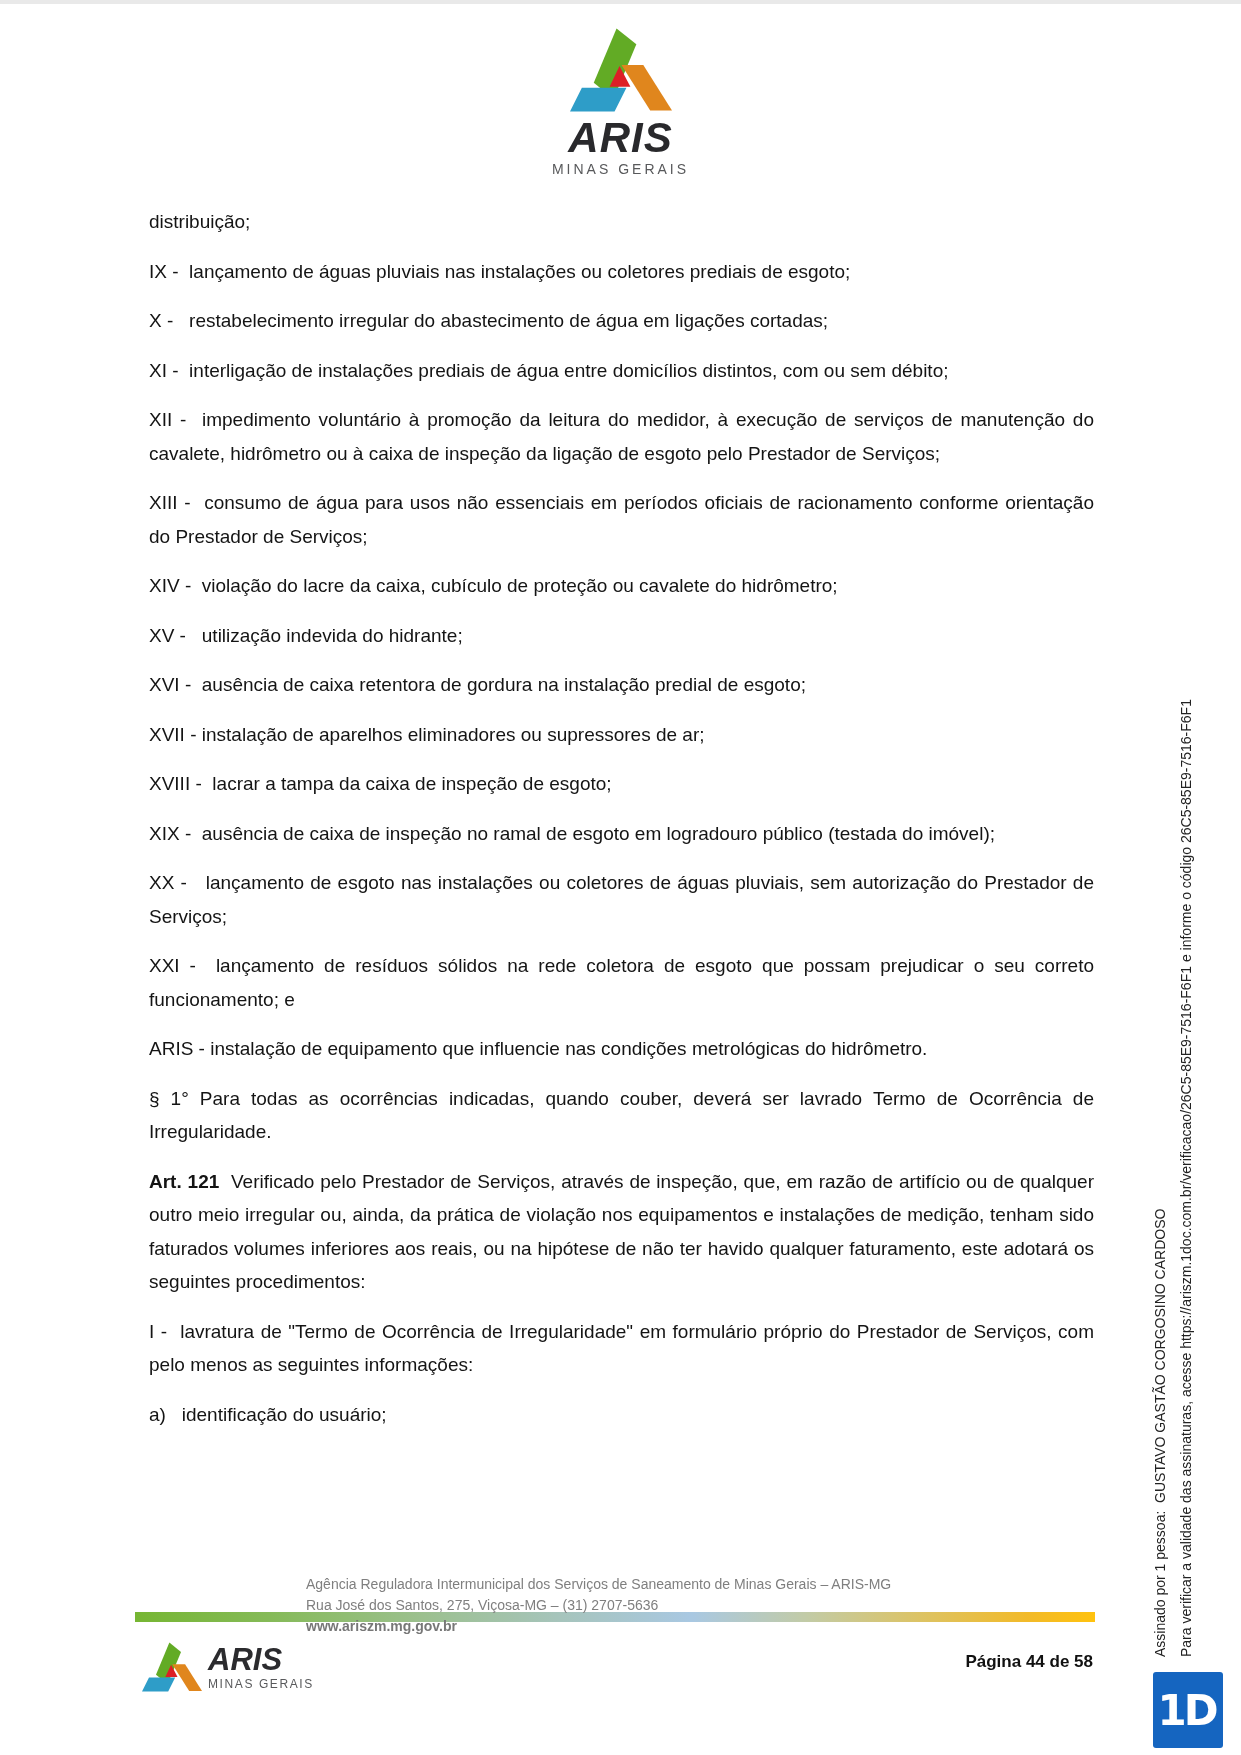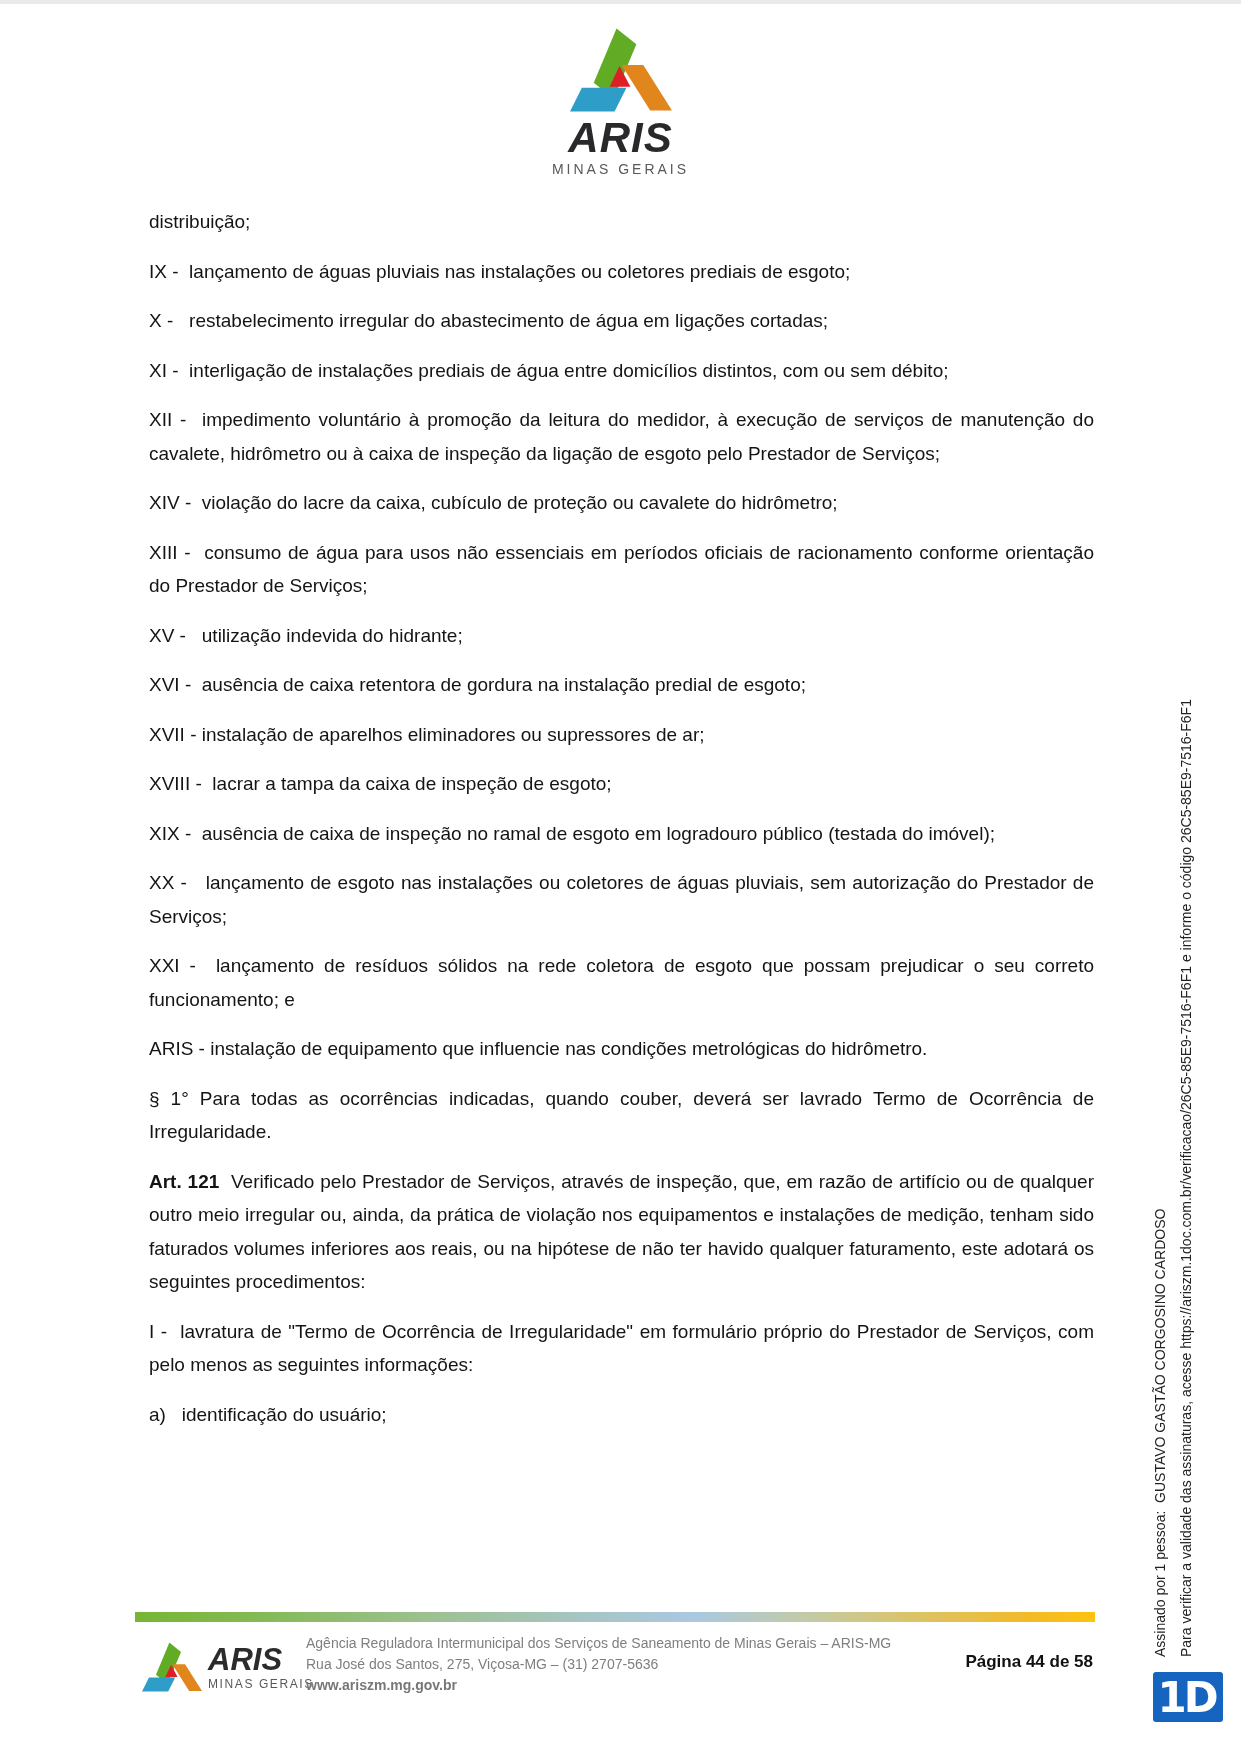--- a/index.html
+++ b/index.html
@@ -55,30 +55,30 @@
   }
   .footer-logo .mark{width:60px;height:53px;margin-right:6px;}
   .footer-brand-text{display:flex;flex-direction:column;padding-bottom:2px;}
   .footer-brand-word{
     font-weight:700;font-style:italic;font-size:31px;line-height:30px;color:#2b2b2e;
   }
   .footer-brand-sub{
     font-size:12px;color:#58595b;letter-spacing:1.6px;line-height:14px;margin-top:2px;
   }
   .footer-info{
-    position:absolute;left:306px;top:1629px;
+    position:absolute;left:306px;top:1570px;
     font-size:14px;line-height:20.8px;color:#7f7f7f;
   }
   .footer-info .site{font-weight:700;color:#777;}
   .page-number{
     position:absolute;top:1648px;right:148px;
     font-size:17px;font-weight:700;color:#111;text-align:center;
   }
   .doc-badge{
-    position:absolute;left:1153px;top:1668px;width:70px;height:50px;
+    position:absolute;left:1153px;top:1668px;width:70px;height:76px;
     border-radius:3px;
     display:flex;align-items:center;justify-content:center;
     font-family:"DejaVu Sans", sans-serif;
     font-weight:700;font-size:42px;color:#ffffff;letter-spacing:-3px;
     padding-right:3px;box-sizing:border-box;
   }
 </style>
 </head>
 <body>
 
@@ -94,22 +94,22 @@
     <div class="brand-word">ARIS</div>
     <div class="brand-sub">MINAS GERAIS</div>
   </div>
 
   <div class="doc-body">
       <p>distribuição;</p>
       <p>IX -&nbsp; lançamento de águas pluviais nas instalações ou coletores prediais de esgoto;</p>
       <p>X -&nbsp;&nbsp; restabelecimento irregular do abastecimento de água em ligações cortadas;</p>
       <p>XI -&nbsp; interligação de instalações prediais de água entre domicílios distintos, com ou sem débito;</p>
       <p>XII -&nbsp; impedimento voluntário à promoção da leitura do medidor, à execução de serviços de manutenção do cavalete, hidrômetro ou à caixa de inspeção da ligação de esgoto pelo Prestador de Serviços;</p>
+      <p>XIII -&nbsp; consumo de água para usos não essenciais em períodos oficiais de racionamento conforme orientação do Prestador de Serviços;</p>
       <p>XIV -&nbsp; violação do lacre da caixa, cubículo de proteção ou cavalete do hidrômetro;</p>
-      <p>XIII -&nbsp; consumo de água para usos não essenciais em períodos oficiais de racionamento conforme orientação do Prestador de Serviços;</p>
       <p>XV -&nbsp;&nbsp; utilização indevida do hidrante;</p>
       <p>XVI -&nbsp; ausência de caixa retentora de gordura na instalação predial de esgoto;</p>
       <p>XVII - instalação de aparelhos eliminadores ou supressores de ar;</p>
       <p>XVIII -&nbsp; lacrar a tampa da caixa de inspeção de esgoto;</p>
       <p>XIX -&nbsp; ausência de caixa de inspeção no ramal de esgoto em logradouro público (testada do imóvel);</p>
       <p>XX -&nbsp;&nbsp; lançamento de esgoto nas instalações ou coletores de águas pluviais, sem autorização do Prestador de Serviços;</p>
       <p>XXI -&nbsp; lançamento de resíduos sólidos na rede coletora de esgoto que possam prejudicar o seu correto funcionamento; e</p>
       <p>ARIS - instalação de equipamento que influencie nas condições metrológicas do hidrômetro.</p>
       <p>§ 1° Para todas as ocorrências indicadas, quando couber, deverá ser lavrado Termo de Ocorrência de Irregularidade.</p>
       <p><b>Art. 121</b>&nbsp; Verificado pelo Prestador de Serviços, através de inspeção, que, em razão de artifício ou de qualquer outro meio irregular ou, ainda, da prática de violação nos equipamentos e instalações de medição, tenham sido faturados volumes inferiores aos reais, ou na hipótese de não ter havido qualquer faturamento, este adotará os seguintes procedimentos:</p>

